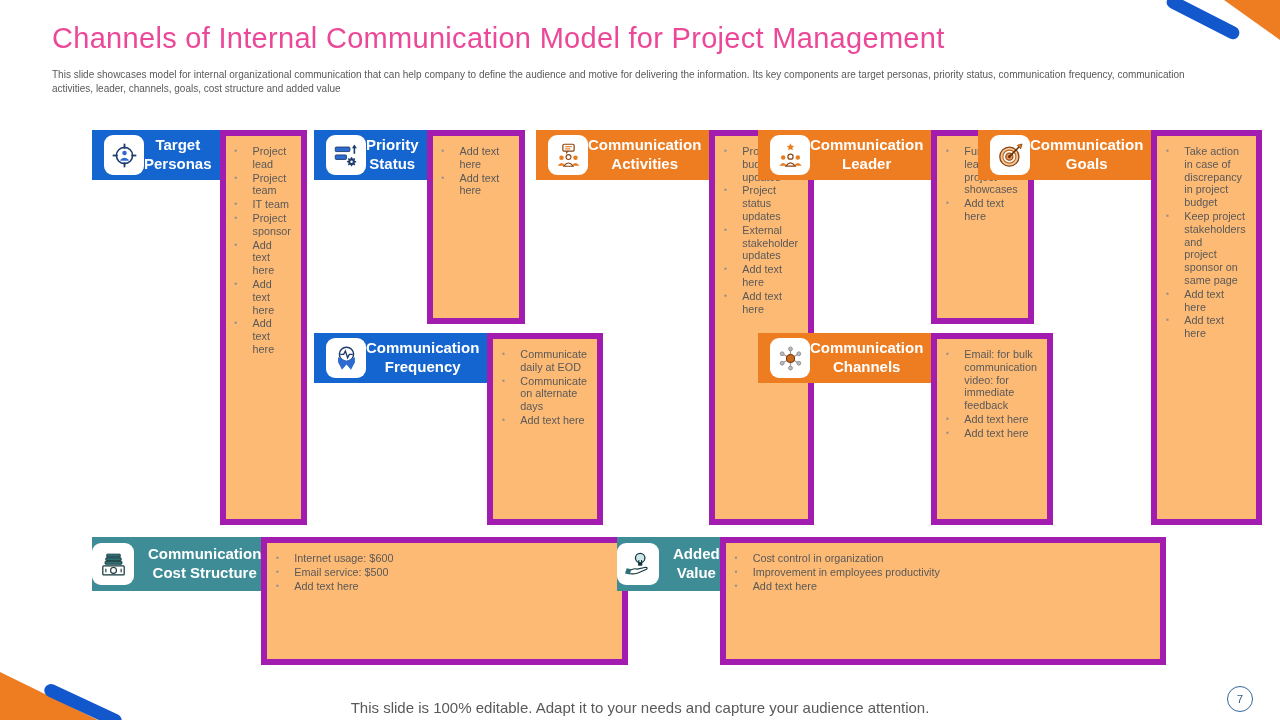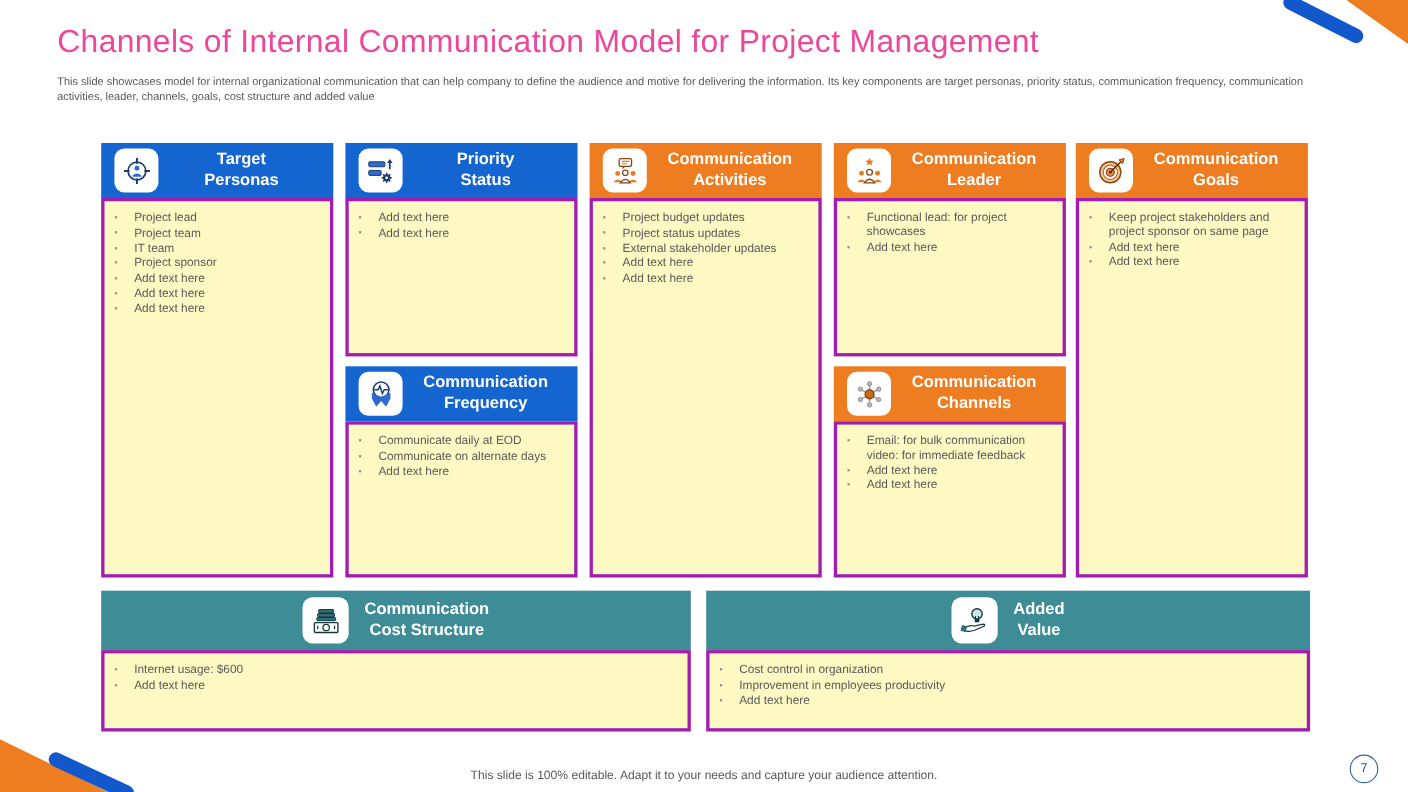--- a/index.html
+++ b/index.html
@@ -19,47 +19,47 @@
   .tr-triangle{position:absolute;top:0;right:0;width:56px;height:40px;background:#ee7d22;
     clip-path:polygon(0 0,100% 0,100% 100%);}
   .tr-stripe{position:absolute;left:1163px;top:11px;width:80px;height:13px;border-radius:7px;
     background:#1257cc;transform:rotate(27deg);}
   .bl-triangle{position:absolute;left:0;bottom:0;width:98px;height:48px;background:#ee7d22;
     clip-path:polygon(0 0,0 100%,100% 100%);}
   .bl-stripe{position:absolute;left:41px;top:699px;width:84px;height:13px;border-radius:7px;
     background:#1257cc;transform:rotate(25deg);}
   
   .col{position:absolute;top:130px;width:211px;}
-  .card{display:flex;flex-direction:column;}
+  .card{display:flex;flex-direction:row;}
   .h-tall{height:395px;}
   .h-short{height:194px;}
   .h-mid{height:192px;margin-top:9px;}
   .card-header{height:50px;flex:0 0 auto;display:flex;align-items:center;}
   .hdr-blue{background:#1565d0;}
   .hdr-orange{background:#ee7d22;}
   .hdr-teal{background:#3e8d96;}
   .icon-box{width:40px;height:40px;margin-left:12px;background:#ffffff;border-radius:9px;
     flex:0 0 auto;display:flex;align-items:center;justify-content:center;}
   .icon-box svg{width:27px;height:27px;display:block;}
   .card-title{flex:1;text-align:center;color:#ffffff;font-size:15px;font-weight:bold;
     line-height:1.25;white-space:pre-line;padding-right:8px;}
-  .card-body{flex:1;margin:0;padding:9px 4px 0 0;list-style:none;background:#fef9c3;
-    border:3px solid #a21caf;}
+  .card-body{flex:1;margin:0;padding:9px 4px 0 0;list-style:none;background:#fdba74;
+    border:6px solid #a21caf;}
   .card-body li{position:relative;margin:0 0 1px 0;padding:0 6px 0 27px;
     font-size:10.8px;line-height:12.8px;color:#595959;white-space:pre-line;}
   .card-body li::before{content:"▪";position:absolute;left:9px;top:0;
     font-size:8px;color:#8c8c8c;}
   
   .wide{position:absolute;top:537px;height:128px;}
   .wide .card-header{height:54px;justify-content:center;}
   .wide .icon-box{width:42px;height:42px;margin-left:0;}
   .wide .card-title{flex:0 0 auto;padding:0 0 0 14px;}
   
   .footer{position:absolute;left:0;right:0;top:699px;margin:0;text-align:center;
-    font-size:11px;color:#595959;}
+    font-size:15px;color:#595959;}
   .page-badge{position:absolute;left:1227px;top:686px;width:26px;height:26px;
     border:1.5px solid #35679a;border-radius:50%;box-sizing:border-box;
     display:flex;align-items:center;justify-content:center;
     font-size:11.5px;color:#2e5d86;}
 </style>
 </head>
 <body>
 
 <div class="tr-stripe"></div>
 <div class="tr-triangle"></div>
@@ -242,20 +242,22 @@
           <circle cx="11" cy="13" r="3.2" fill="#e89050" stroke="#8a4613" stroke-width="1"></circle>
           <circle cx="11" cy="13" r="1.2" fill="#5c2d08"></circle>
           <line x1="11" y1="13" x2="19.5" y2="4.5" stroke="#5c2d08" stroke-width="1.3"></line>
           <path d="M18 3 l4.2 -1.2 -1.2 4.2 z" fill="#e87b1e" stroke="#8a4613" stroke-width="0.8"></path>
         </svg>
       </div>
       <div class="card-title">Communication
 Goals</div>
     </div>
     <ul class="card-body">
+        <li>Take action in case of
+discrepancy in project budget</li>
         <li>Keep project stakeholders and
 project sponsor on same page</li>
         <li>Add text here</li>
         <li>Add text here</li>
       </ul>
   </div>
 </div>
 
 <div class="card wide" style="left:92px;width:536px;">
   <div class="card-header hdr-teal">
@@ -270,25 +272,26 @@
         <circle cx="12" cy="17.3" r="2.6" fill="none" stroke="#14373b" stroke-width="1"></circle>
         <line x1="5.2" y1="15.8" x2="5.2" y2="18.8" stroke="#14373b" stroke-width="1"></line>
         <line x1="18.8" y1="15.8" x2="18.8" y2="18.8" stroke="#14373b" stroke-width="1"></line>
       </svg>
     </div>
     <div class="card-title">Communication
 Cost Structure</div>
   </div>
   <ul class="card-body">
       <li>Internet usage: $600</li>
+      <li>Email service: $500</li>
       <li>Add text here</li>
     </ul>
 </div>
 
-<div class="card wide" style="left:642px;width:549px;">
+<div class="card wide" style="left:617px;width:549px;">
   <div class="card-header hdr-teal">
     <div class="icon-box">
       <svg viewBox="0 0 24 24">
         <circle cx="13.5" cy="6.3" r="4.2" fill="#cfe6e9" stroke="#14373b" stroke-width="1.1"></circle>
         <line x1="12.3" y1="10.2" x2="12.3" y2="8" stroke="#14373b" stroke-width="0.9"></line>
         <line x1="14.7" y1="10.2" x2="14.7" y2="8" stroke="#14373b" stroke-width="0.9"></line>
         <rect x="11.6" y="10.4" width="3.8" height="2.6" rx="0.6" fill="#14373b"></rect>
         <path d="M3 18.3 q4 -3.5 8 -2.2 l7.5 -1.6 q2 0.2 0.6 1.8 l-7.6 3.2 q-4.5 1.6 -8.5 0.3 z" fill="#ffffff" stroke="#14373b" stroke-width="1"></path>
         <path d="M1.5 15.3 l4.2 1 -1.5 4.6 -4.2 -1 z" fill="#2e7077"></path>
       </svg>

